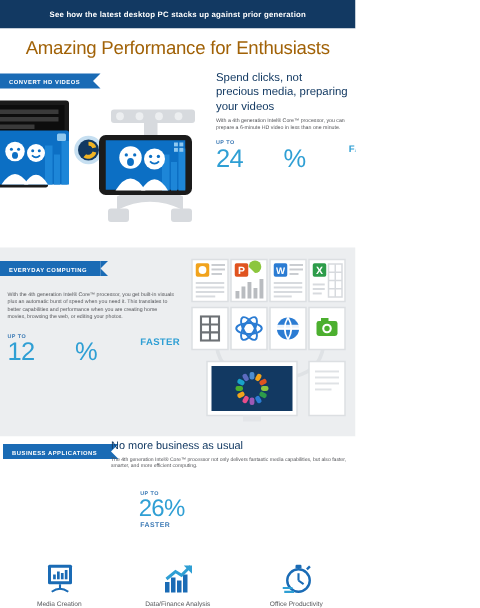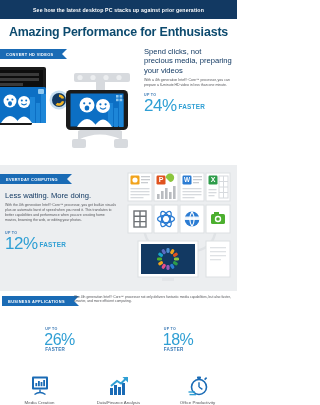--- a/index.html
+++ b/index.html
@@ -17,21 +17,21 @@
     display: flex; align-items: center; justify-content: center;
   }
   .topbar-text {
     color: #ffffff; font-size: 5.2px; font-weight: bold;
     letter-spacing: .15px; white-space: nowrap;
   }
 
   
   .headline-wrap { height: 26px; display: flex; align-items: center; justify-content: center; background:#fff;}
   .headline {
-    color: #0c4a6e; font-size: 12.4px; font-weight: bold;
+    color: #a16207; font-size: 12.4px; font-weight: normal;
     letter-spacing: -.15px; white-space: nowrap;
   }
 
   
   .ribbon {
     position: relative; display: inline-block;
     background: #1a6bb5; height: 10px; padding: 0 9px 0 6px;
     display: flex; align-items: center;
   }
   .ribbon::after {
@@ -50,21 +50,21 @@
   .sec1-right { position: absolute; left: 144px; top: 2px; width: 88px; }
   .kicker {
     color: #123962; font-size: 7.6px; line-height: 9.4px; font-weight: normal;
   }
   .body-copy {
     color: #55565a; font-size: 3.5px; line-height: 4.9px; margin-top: 3px;
   }
   .statblock { margin-top: 5px; }
   .upto { color: #3c7ab5; font-size: 3.6px; font-weight: bold; letter-spacing: .3px; }
   .bigstat {
-    display: flex; align-items: center; color: #2f9fd4; margin-top: -1px;
+    display: flex; align-items: flex-start; color: #2f9fd4; margin-top: -1px; gap: 27px;
   }
   .bigstat .num { font-size: 17px; font-weight: normal; letter-spacing: -.5px; }
   .bigstat .pct { font-size: 17px; font-weight: normal; }
   .bigstat .faster { font-size: 6.4px; font-weight: bold; margin-left: 1.5px; letter-spacing: .2px; }
 
   
   .hero-art { position: absolute; left: 0; top: 16px; width: 146px; height: 100px; }
 
   
   .sec2 { position: relative; height: 126px; background: #eceef0; }
@@ -73,21 +73,21 @@
   .sec2-art { position: absolute; left: 126px; top: 6px; width: 108px; height: 114px; }
 
   
   .sec3 { position: relative; height: 134px; background: #fff; }
   .sec3 .ribbon-pos { position: absolute; left: 2px; top: 5px; }
   .sec3-head { position: absolute; left: 74px; top: 1px; width: 160px; }
   .sec3-title { color: #123962; font-size: 7.3px; }
   .sec3-body { color: #55565a; font-size: 3.4px; line-height: 4.7px; margin-top: 2.5px; }
 
   .stat-row {
-    position: absolute; left: 11px; top: 36px; width: 237px;
+    position: absolute; left: 0; top: 36px; width: 237px;
     display: flex; justify-content: space-around;
   }
   .stat-col { width: 66px; text-align: center; }
   .stat-col .upto { display: block; text-align: left; padding-left: 8px; }
   .stat-col .big {
     color: #2f9fd4; font-size: 16px; letter-spacing: -.5px; text-align: left; padding-left: 7px; line-height: 17px;
   }
   .stat-col .faster2 {
     color: #3c7ab5; font-size: 4.6px; font-weight: bold; letter-spacing: .3px;
     text-align: left; padding-left: 8px; display: block; margin-top: -1px;
@@ -223,21 +223,20 @@
   </div>
 
   <div class="sec2">
     <div class="ribbon-pos">
       <div class="ribbon">
         <span class="ribbon-label">EVERYDAY COMPUTING</span>
       </div>
     </div>
 
     <div class="sec2-left">
-      <div class="kicker">Less waiting. More doing.</div>
       <div class="body-copy">With the 4th generation Intel® Core™ processor, you get built-in visuals plus an automatic burst of speed when you need it. This translates to better capabilities and performance when you are creating home movies, browsing the web, or editing your photos.</div>
       <div class="statblock" style="margin-top:8px">
         <div class="upto">UP TO</div>
         <div class="bigstat">
           <span class="num">12</span>
           <span class="pct">%</span>
           <span class="faster">FASTER</span>
         </div>
       </div>
     </div>
@@ -402,32 +401,28 @@
   </div>
 
   <div class="sec3">
     <div class="ribbon-pos">
       <div class="ribbon">
         <span class="ribbon-label">BUSINESS APPLICATIONS</span>
       </div>
     </div>
 
     <div class="sec3-head">
+      <div class="sec3-title">No more business as usual</div>
       <div class="sec3-body">The 4th generation Intel® Core™ processor not only delivers fantastic media capabilities, but also faster, smarter, and more efficient computing.</div>
     </div>
 
     <div class="stat-row">
       <div class="stat-col">
         <span class="upto">UP TO</span>
         <div class="big"><span>26</span><span>%</span></div>
-        <span class="faster2">FASTER</span>
-      </div>
-      <div class="stat-col">
-        <span class="upto">UP TO</span>
-        <div class="big"><span>18</span><span>%</span></div>
         <span class="faster2">FASTER</span>
       </div>
     </div>
 
     <div class="icon-row">
       <div class="icon-col">
         <svg width="22" height="22" viewBox="0 0 22 22">
           <rect x="3" y="1.5" width="16" height="13" rx="1" fill="#1a6bb5"></rect>
           <rect x="5" y="3.5" width="12" height="9" fill="#ffffff"></rect>
           <g fill="#1a6bb5">

